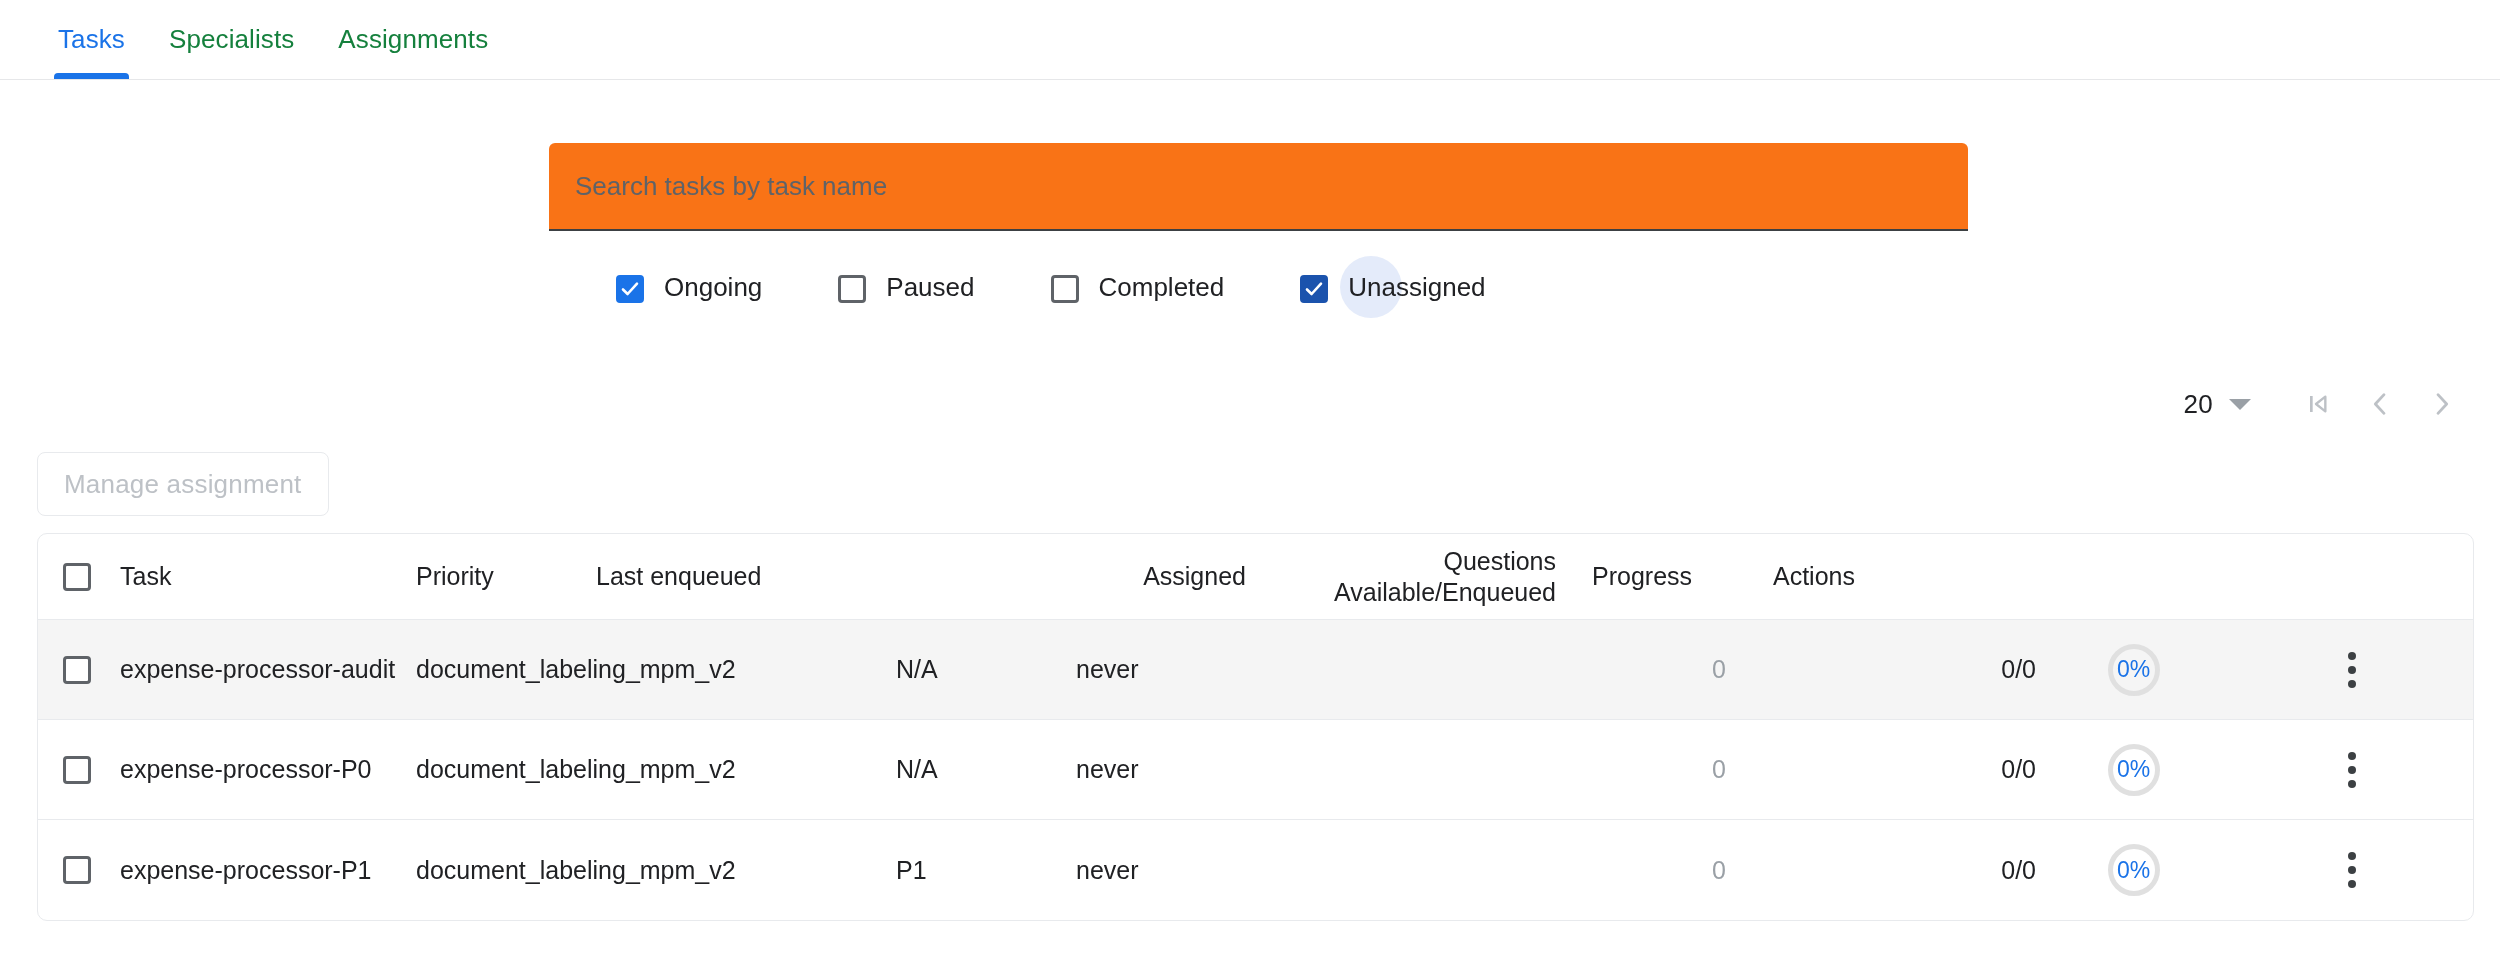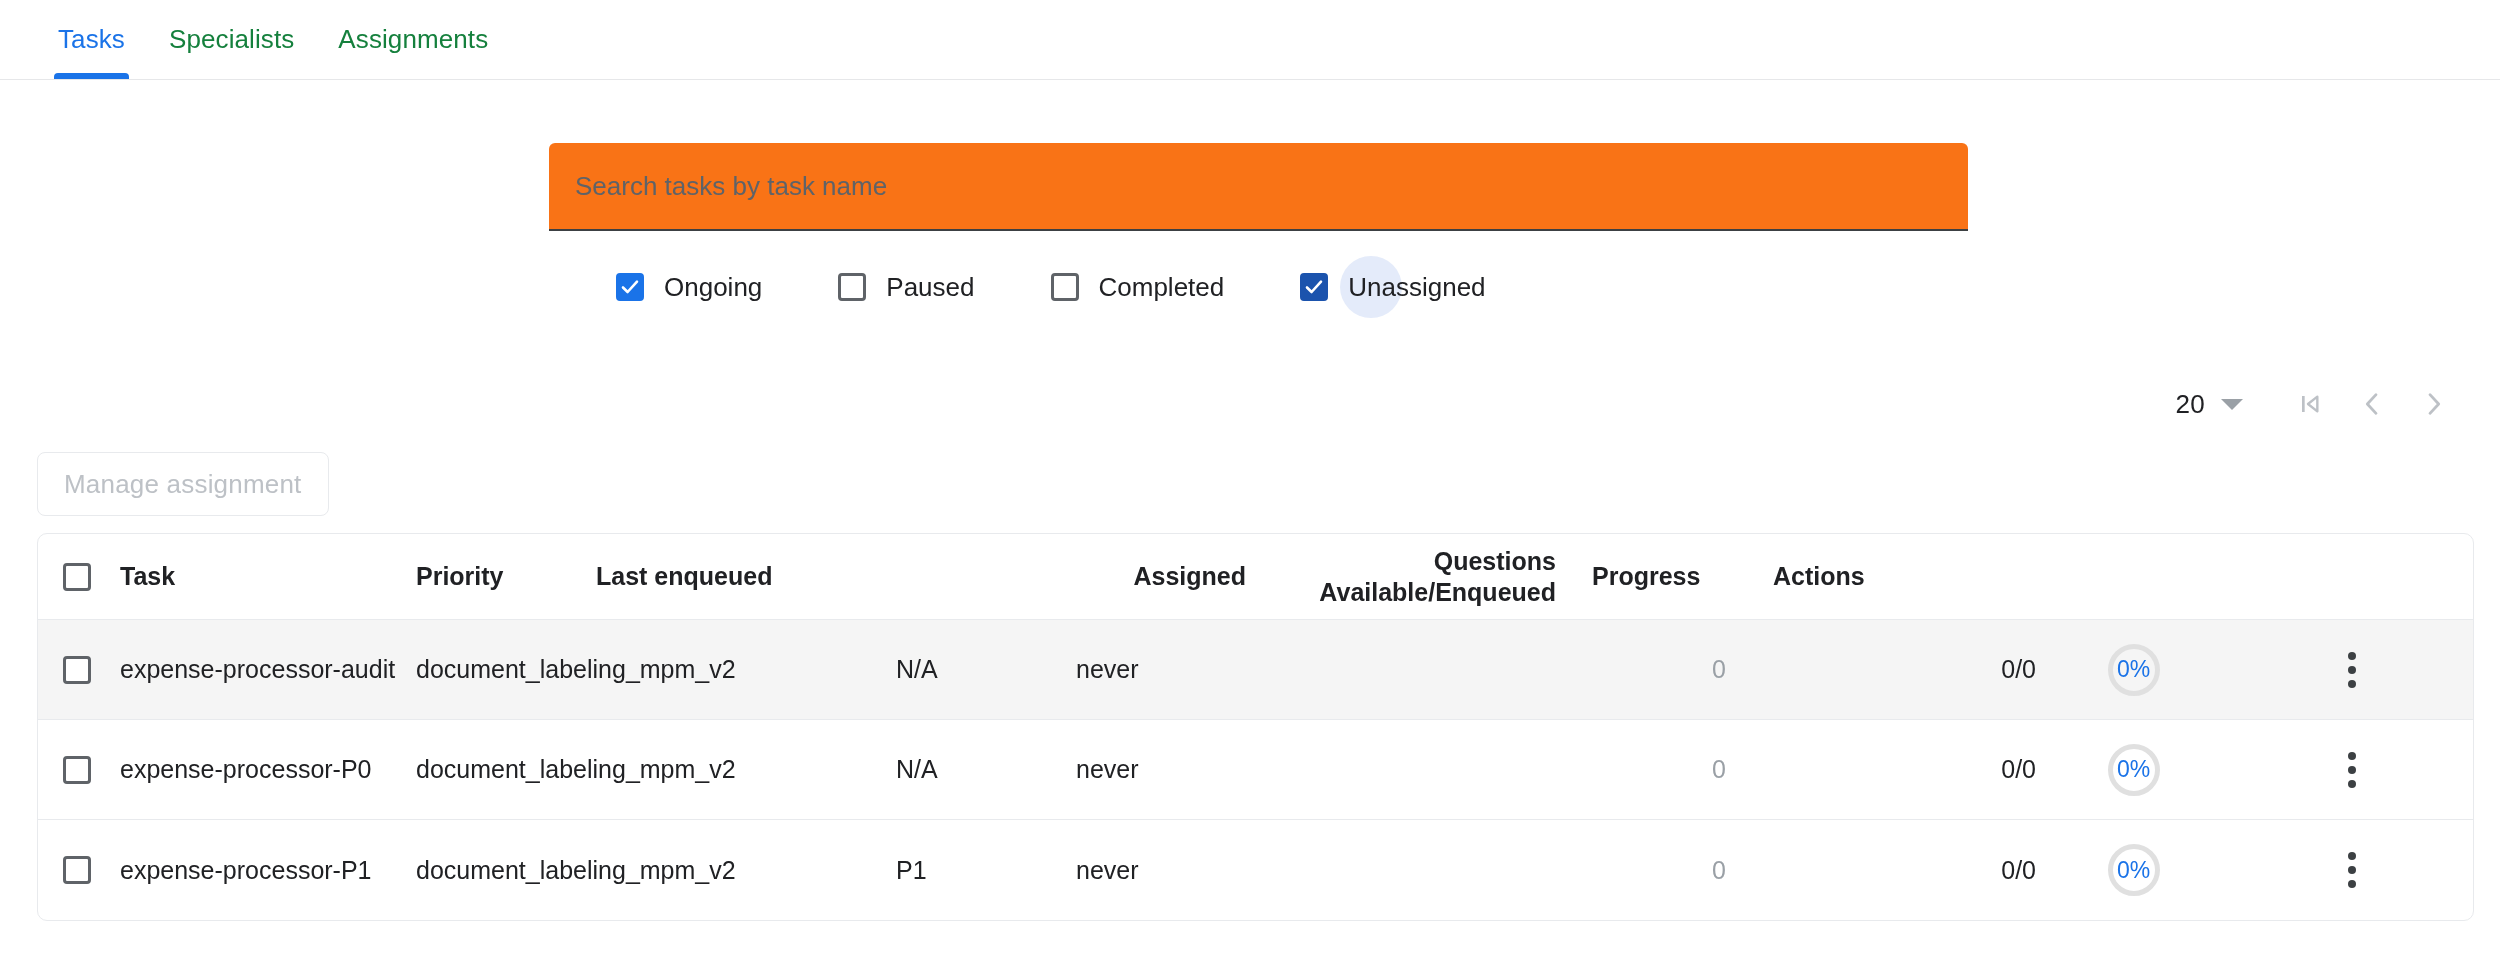--- a/index.html
+++ b/index.html
@@ -79,21 +79,21 @@
   
   .filters {
     position: absolute;
     top: 258px; left: 572px;
     display: flex;
     align-items: center;
     height: 58px;
   }
   .filter {
     display: flex;
-    align-items: center;
+    align-items: flex-end;
     cursor: pointer;
     user-select: none;
     margin-right: 32px;
     position: relative;
     padding-left: 44px;
   }
   .filter:last-child { margin-right: 0; }
   .cbox {
     width: 28px; height: 28px;
     border-radius: 4px;
@@ -130,21 +130,21 @@
     margin-left: 20px;
     font-size: 26px;
     color: #202124;
     white-space: nowrap;
     z-index: 1;
   }
 
   
   .pager {
     position: absolute;
-    top: 380px; right: 35px;
+    top: 380px; right: 27px;
     display: flex;
     align-items: center;
     height: 48px;
   }
   .page-size {
     display: flex;
     align-items: center;
     cursor: pointer;
     user-select: none;
     margin-right: 36px;
@@ -203,21 +203,21 @@
   .trow {
     display: flex;
     align-items: center;
     width: 100%;
     border-bottom: 1px solid #e8eaed;
   }
   .trow:last-child { border-bottom: none; }
   .thead {
     height: 86px;
     font-size: 25px;
-    font-weight: bold;
+    font-weight: normal;
     color: #202124;
   }
   .tbody-row {
     height: 100px;
     font-size: 25px;
     color: #202124;
   }
   .tbody-row.shaded { background: #f5f5f5; }
 
   .c-check { width: 78px; flex: 0 0 78px; display: flex; justify-content: center; align-items: center; }

